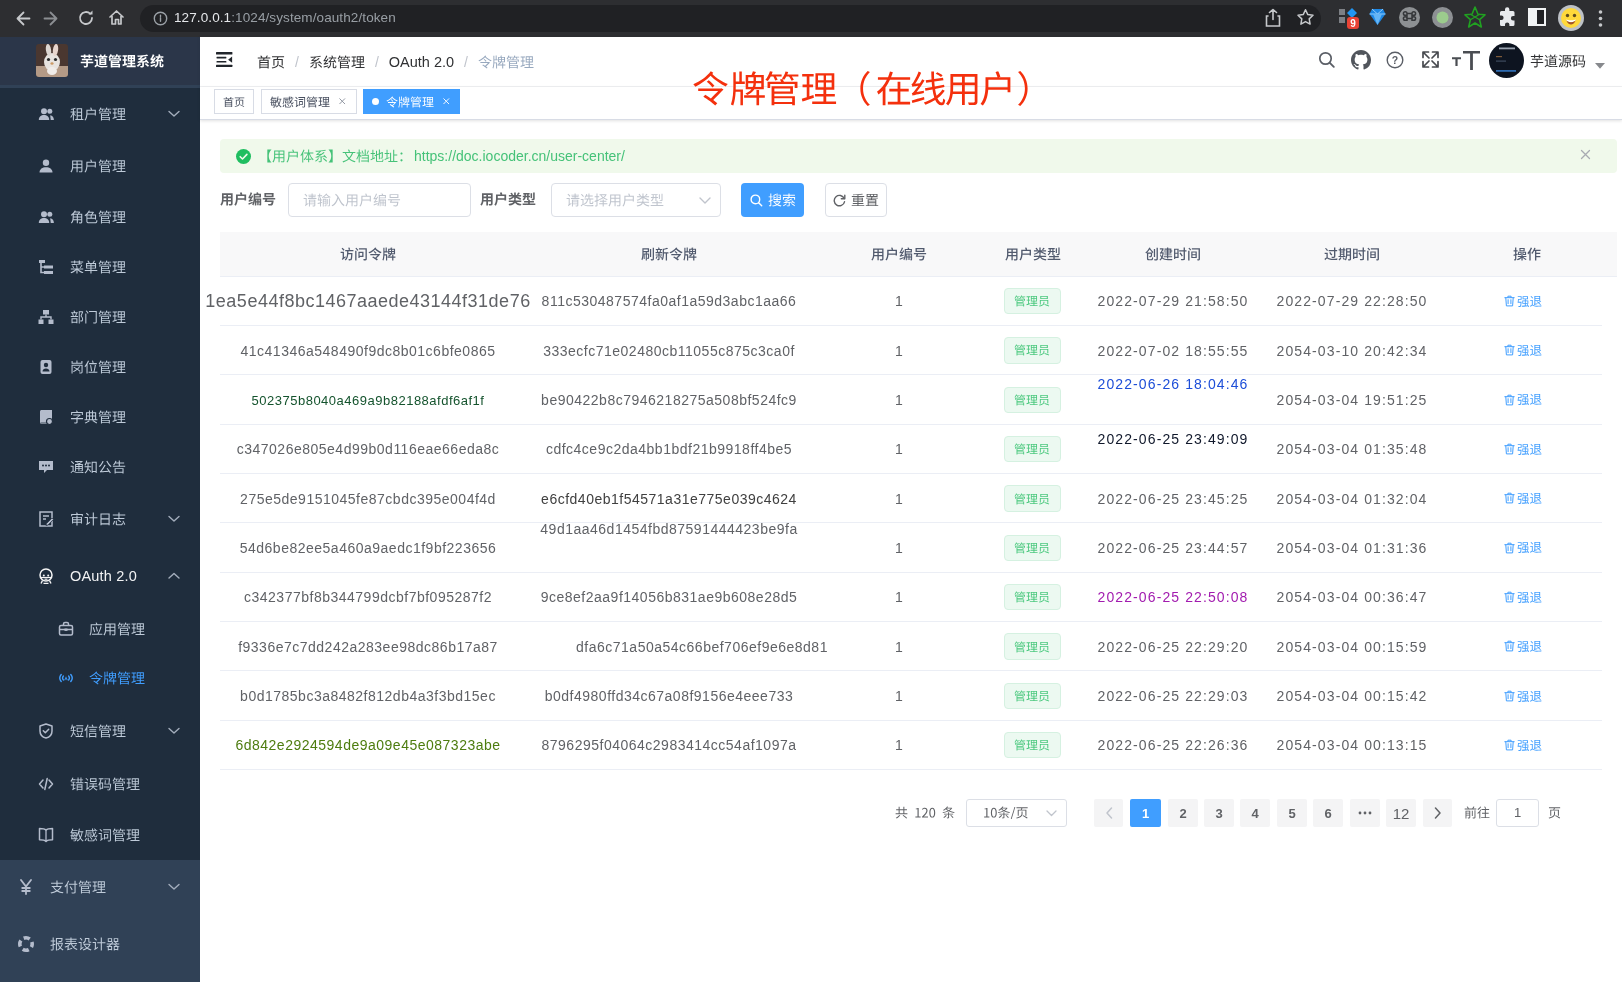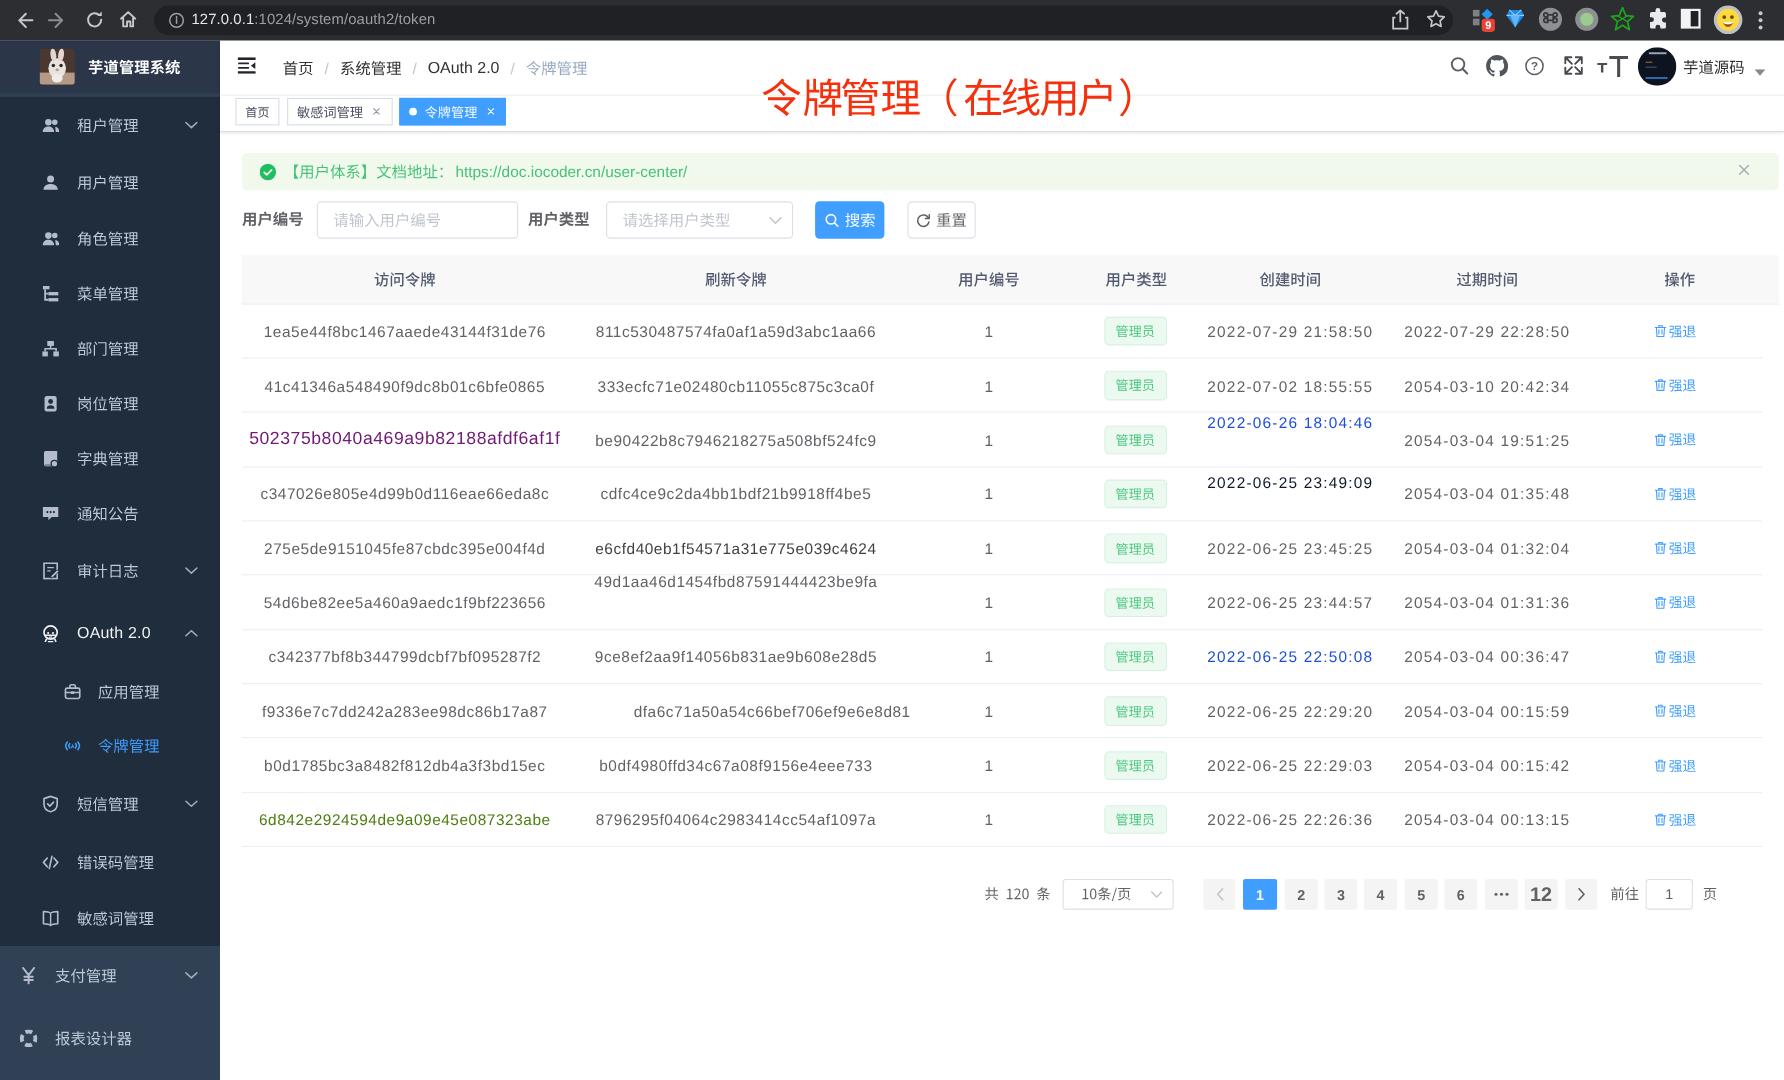--- a/index.html
+++ b/index.html
@@ -527,21 +527,21 @@
         <use href="#g100"></use>
         <use href="#g101" x="1000"></use>
         <use href="#g98" x="2000"></use>
         <use href="#g99" x="3000"></use>
       </svg></div>
     <div class="abs" style="left:1513.0px;top:247px"><svg class="z " style="width:28.0px;height:14px;fill:#515a6e;" viewBox="0 0 2000 1000">
         <use href="#g102"></use>
         <use href="#g103" x="1000"></use>
       </svg></div>
     <div class="abs" style="left:220px;top:276.5px;width:1382px;height:49.35px;border-bottom:1px solid #ebeef5"></div>
-    <div class="abs" style="left:368px;top:301.2px;transform:translate(-50%,-50%);font-size:14px;color:#606266;white-space:nowrap;letter-spacing:0.5px">1ea5e44f8bc1467aaede43144f31de76</div>
+    <div class="abs" style="left:368px;top:301.2px;transform:translate(-50%,-50%);font-size:18px;color:#606266;white-space:nowrap;letter-spacing:0.5px">1ea5e44f8bc1467aaede43144f31de76</div>
     <div class="abs" style="left:669px;top:301.2px;transform:translate(-50%,-50%);font-size:14px;color:#606266;white-space:nowrap;letter-spacing:0.5px">811c530487574fa0af1a59d3abc1aa66</div>
     <div class="abs" style="left:899px;top:301.2px;transform:translate(-50%,-50%);font-size:14px;color:#606266;white-space:nowrap;letter-spacing:0px">1</div>
     <div class="abs" style="left:1173px;top:301.2px;transform:translate(-50%,-50%);font-size:14px;color:#606266;white-space:nowrap;letter-spacing:1.1px">2022-07-29 21:58:50</div>
     <div class="abs" style="left:1352px;top:301.2px;transform:translate(-50%,-50%);font-size:14px;color:#606266;white-space:nowrap;letter-spacing:1.1px">2022-07-29 22:28:50</div>
     <div class="abs flex" style="left:1003.5px;top:288.0px;width:57px;height:26.4px;background:#ecf9f1;border:1px solid #d5f1e1;border-radius:4px;justify-content:center">
       <svg class="z " style="width:36.0px;height:12px;fill:#49c87d;" viewBox="0 0 3000 1000">
         <use href="#g8"></use>
         <use href="#g9" x="1000"></use>
         <use href="#g104" x="2000"></use>
       </svg>
@@ -571,21 +571,21 @@
     <div class="abs flex" style="left:1503.5px;top:344.0px">
       <svg style="flex:none;margin-right:2.5px" width="11" height="12" viewBox="0 0 11 12">
         <path d="M.8 2.7h9.4M3.9 2.5V1.2h3.2v1.3M1.8 2.9l.6 8h6.2l.6-8M4.1 4.7v4M6.9 4.7v4" stroke="#409eff" stroke-width="1" fill="none" stroke-linecap="round"></path>
       </svg>
       <svg class="z " style="width:25.0px;height:12.5px;fill:#409eff;" viewBox="0 0 2000 1000">
         <use href="#g105"></use>
         <use href="#g106" x="1000"></use>
       </svg>
     </div>
     <div class="abs" style="left:220px;top:375.2px;width:1382px;height:49.35px;border-bottom:1px solid #ebeef5"></div>
-    <div class="abs" style="left:368px;top:399.9px;transform:translate(-50%,-50%);font-size:16px;color:#701a75;white-space:nowrap;letter-spacing:0.5px">502375b8040a469a9b82188afdf6af1f</div>
+    <div class="abs" style="left:368px;top:399.9px;transform:translate(-50%,-50%);font-size:13px;color:#14532d;white-space:nowrap;letter-spacing:0.5px">502375b8040a469a9b82188afdf6af1f</div>
     <div class="abs" style="left:669px;top:399.9px;transform:translate(-50%,-50%);font-size:14px;color:#606266;white-space:nowrap;letter-spacing:0.5px">be90422b8c7946218275a508bf524fc9</div>
     <div class="abs" style="left:899px;top:399.9px;transform:translate(-50%,-50%);font-size:14px;color:#606266;white-space:nowrap;letter-spacing:0px">1</div>
     <div class="abs" style="left:1173px;top:384px;transform:translate(-50%,-50%);font-size:14px;color:#1d4ed8;white-space:nowrap;letter-spacing:1.1px">2022-06-26 18:04:46</div>
     <div class="abs" style="left:1352px;top:399.9px;transform:translate(-50%,-50%);font-size:14px;color:#606266;white-space:nowrap;letter-spacing:1.1px">2054-03-04 19:51:25</div>
     <div class="abs flex" style="left:1003.5px;top:386.7px;width:57px;height:26.4px;background:#ecf9f1;border:1px solid #d5f1e1;border-radius:4px;justify-content:center">
       <svg class="z " style="width:36.0px;height:12px;fill:#49c87d;" viewBox="0 0 3000 1000">
         <use href="#g8"></use>
         <use href="#g9" x="1000"></use>
         <use href="#g104" x="2000"></use>
       </svg>
@@ -662,21 +662,21 @@
       </svg>
       <svg class="z " style="width:25.0px;height:12.5px;fill:#409eff;" viewBox="0 0 2000 1000">
         <use href="#g105"></use>
         <use href="#g106" x="1000"></use>
       </svg>
     </div>
     <div class="abs" style="left:220px;top:572.6px;width:1382px;height:49.35px;border-bottom:1px solid #ebeef5"></div>
     <div class="abs" style="left:368px;top:597.3px;transform:translate(-50%,-50%);font-size:14px;color:#606266;white-space:nowrap;letter-spacing:0.5px">c342377bf8b344799dcbf7bf095287f2</div>
     <div class="abs" style="left:669px;top:597.3px;transform:translate(-50%,-50%);font-size:14px;color:#606266;white-space:nowrap;letter-spacing:0.5px">9ce8ef2aa9f14056b831ae9b608e28d5</div>
     <div class="abs" style="left:899px;top:597.3px;transform:translate(-50%,-50%);font-size:14px;color:#606266;white-space:nowrap;letter-spacing:0px">1</div>
-    <div class="abs" style="left:1173px;top:597.3px;transform:translate(-50%,-50%);font-size:14px;color:#1d4ed8;white-space:nowrap;letter-spacing:1.1px">2022-06-25 22:50:08</div>
+    <div class="abs" style="left:1173px;top:597.3px;transform:translate(-50%,-50%);font-size:14px;color:#a21caf;white-space:nowrap;letter-spacing:1.1px">2022-06-25 22:50:08</div>
     <div class="abs" style="left:1352px;top:597.3px;transform:translate(-50%,-50%);font-size:14px;color:#606266;white-space:nowrap;letter-spacing:1.1px">2054-03-04 00:36:47</div>
     <div class="abs flex" style="left:1003.5px;top:584.1px;width:57px;height:26.4px;background:#ecf9f1;border:1px solid #d5f1e1;border-radius:4px;justify-content:center">
       <svg class="z " style="width:36.0px;height:12px;fill:#49c87d;" viewBox="0 0 3000 1000">
         <use href="#g8"></use>
         <use href="#g9" x="1000"></use>
         <use href="#g104" x="2000"></use>
       </svg>
     </div>
     <div class="abs flex" style="left:1503.5px;top:590.8px">
       <svg style="flex:none;margin-right:2.5px" width="11" height="12" viewBox="0 0 11 12">
@@ -782,21 +782,21 @@
     <div class="abs flex" style="left:1240px;top:799px;width:30px;height:28px;background:#f4f4f5;border-radius:2px;justify-content:center;font-size:13px;font-weight:bold;color:#606266">4</div>
     <div class="abs flex" style="left:1277px;top:799px;width:30px;height:28px;background:#f4f4f5;border-radius:2px;justify-content:center;font-size:13px;font-weight:bold;color:#606266">5</div>
     <div class="abs flex" style="left:1313px;top:799px;width:30px;height:28px;background:#f4f4f5;border-radius:2px;justify-content:center;font-size:13px;font-weight:bold;color:#606266">6</div>
     <div class="abs flex" style="left:1350px;top:799px;width:30px;height:28px;background:#f4f4f5;border-radius:2px;justify-content:center;font-size:13px;font-weight:bold;color:#606266">
       <svg width="14" height="4" viewBox="0 0 14 4">
         <circle cx="2" cy="2" r="1.4" fill="#606266"></circle>
         <circle cx="7" cy="2" r="1.4" fill="#606266"></circle>
         <circle cx="12" cy="2" r="1.4" fill="#606266"></circle>
       </svg>
     </div>
-    <div class="abs flex" style="left:1386px;top:799px;width:30px;height:28px;background:#f4f4f5;border-radius:2px;justify-content:center;font-size:18px;font-weight:bold;color:#606266">12</div>
+    <div class="abs flex" style="left:1386px;top:799px;width:30px;height:28px;background:#f4f4f5;border-radius:2px;justify-content:center;font-size:15px;font-weight:normal;color:#606266">12</div>
     <div class="abs flex" style="left:1423px;top:799px;width:29px;height:28px;background:#f4f4f5;border-radius:2px;justify-content:center;font-size:13px;font-weight:bold;color:#606266">
       <svg width="8" height="12" viewBox="0 0 8 12">
         <path d="M1.5 1L6 6l-4.5 5" stroke="#606266" stroke-width="1.5" fill="none" stroke-linecap="round" stroke-linejoin="round"></path>
       </svg>
     </div>
     <div class="abs" style="left:1464px;top:806px"><svg class="z " style="width:26.0px;height:13px;fill:#606266;" viewBox="0 0 2000 1000">
         <use href="#g113"></use>
         <use href="#g114" x="1000"></use>
       </svg></div>
     <div class="abs" style="left:1496px;top:799px;width:43px;height:28px;border:1px solid #dcdfe6;border-radius:3px;background:#fff;text-align:center;line-height:26px;font-size:13px;color:#606266">1</div>

